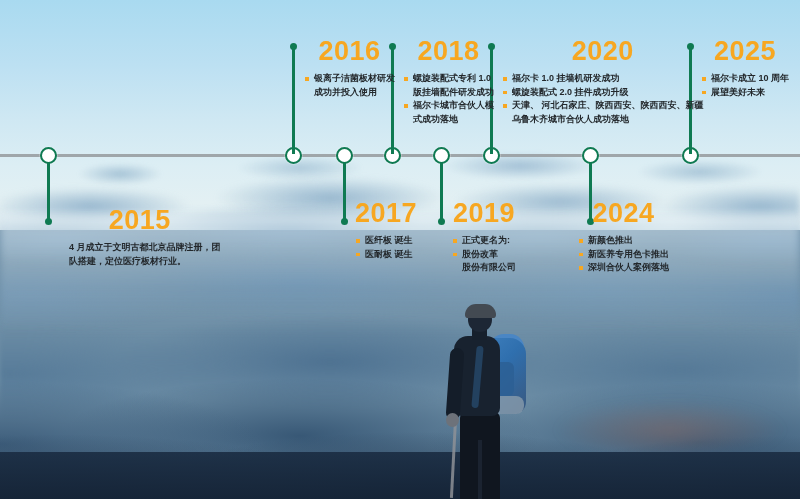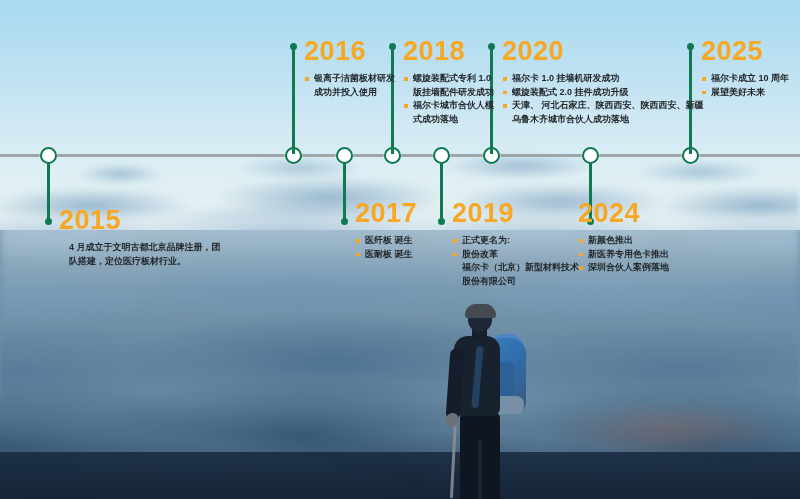--- a/index.html
+++ b/index.html
@@ -146,20 +146,21 @@
     box-shadow:0 0 0 1px rgba(255,255,255,.25);
   }
   .stem { position:absolute; width:3px; background:#0f7a52; margin-left:-1.5px; }
   .tip  { position:absolute; width:7px; height:7px; border-radius:50%; background:#0f7a52; margin-left:-3.5px; }
 
   .block { position:absolute; }
   .year {
     font-size:27px; font-weight:700; color:#f7a721;
     letter-spacing:.5px; line-height:1; white-space:nowrap;
     font-family:"Liberation Sans","DejaVu Sans",sans-serif;
+    text-align:center;
   }
   .bullets { margin-top:7px; }
   .bullet {
     position:relative; padding-left:10px;
     font-size:9px; line-height:13.5px; color:#23282c;
     font-family:"Liberation Sans","DejaVu Sans",sans-serif;
     white-space:nowrap; font-weight:600;
   }
   .bullet::before {
     content:""; position:absolute; left:1px; top:5px;
@@ -261,21 +262,20 @@
             <div class="bullet noDot">版挂墙配件研发成功</div>
             <div class="bullet">福尔卡城市合伙人模</div>
             <div class="bullet noDot">式成功落地</div>
           </div>
         </div>
         <div class="block" style="left: 452px; top: 200px;">
           <div class="year">2019</div>
           <div class="bullets">
             <div class="bullet">正式更名为:</div>
             <div class="bullet">股份改革</div>
-            <div class="bullet noDot">福尔卡（北京）新型材料技术</div>
             <div class="bullet noDot">股份有限公司</div>
           </div>
         </div>
         <div class="block" style="left: 502px; top: 38px;">
           <div class="year">2020</div>
           <div class="bullets">
             <div class="bullet">福尔卡 1.0 挂墙机研发成功</div>
             <div class="bullet">螺旋装配式 2.0 挂件成功升级</div>
             <div class="bullet">天津、 河北石家庄、陕西西安、陕西西安、新疆</div>
             <div class="bullet noDot">乌鲁木齐城市合伙人成功落地</div>

